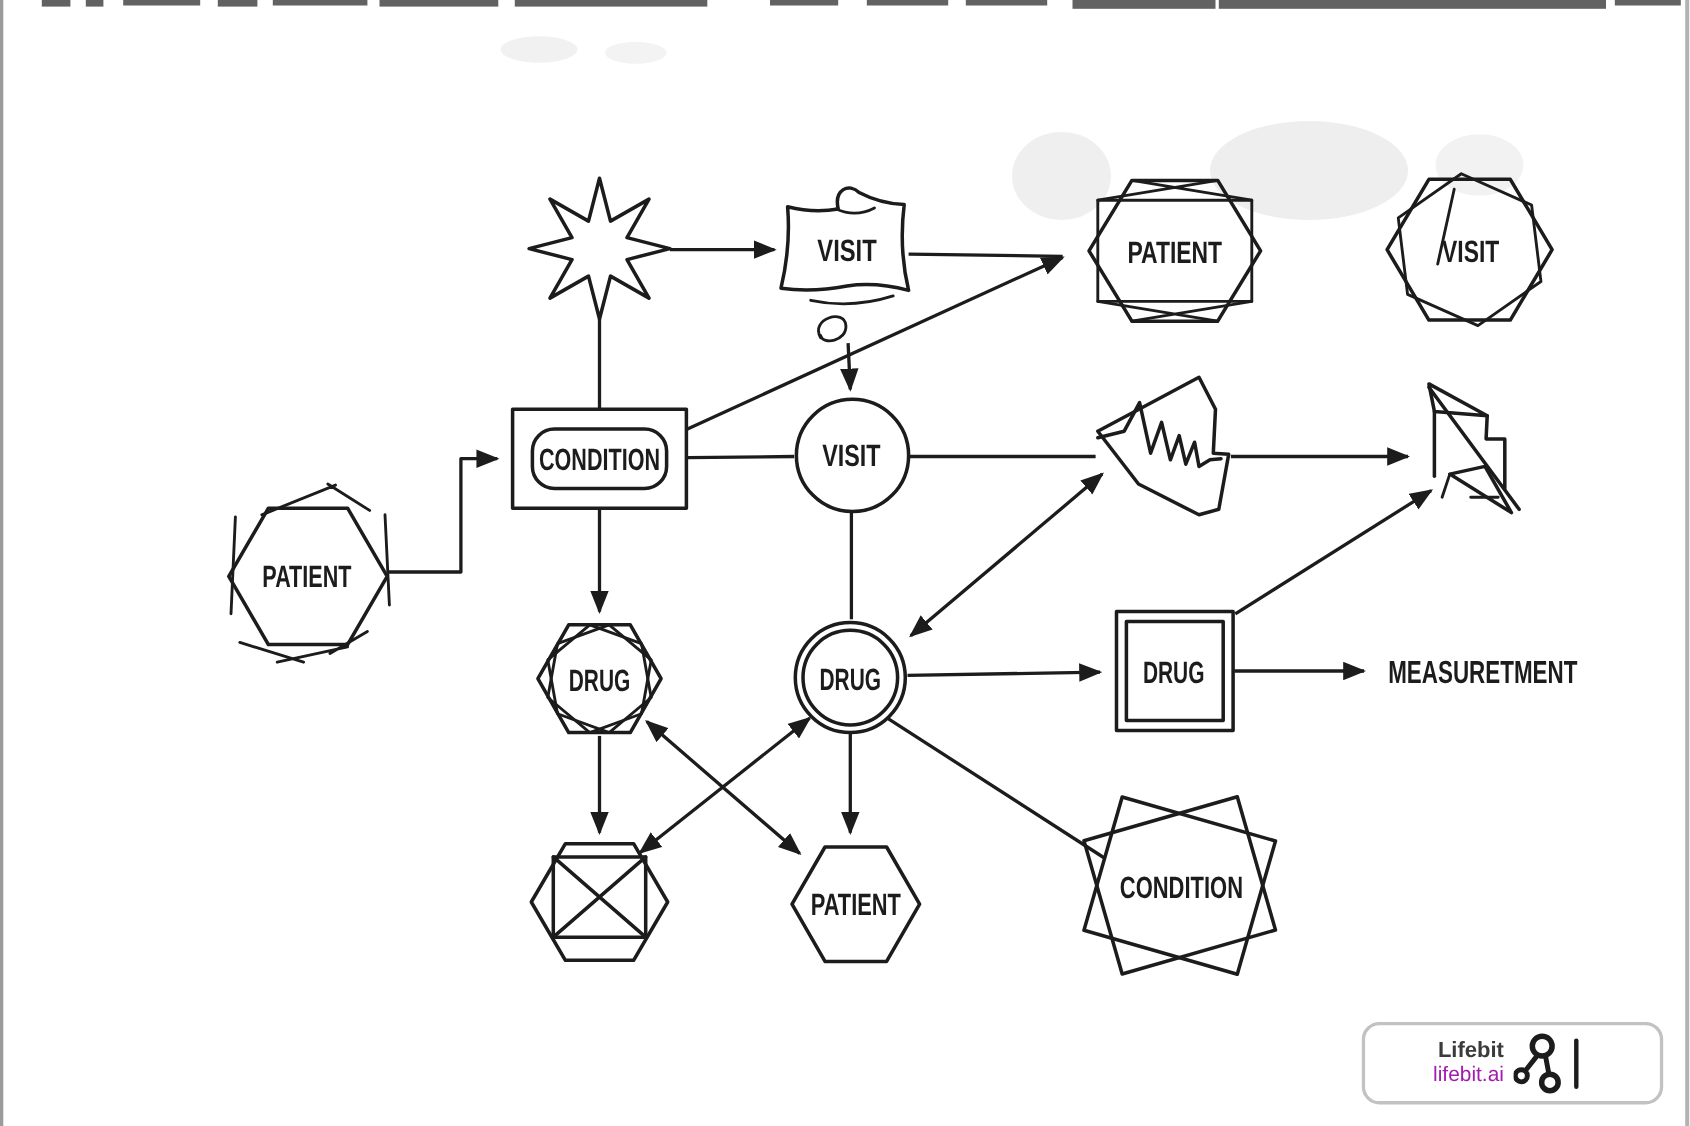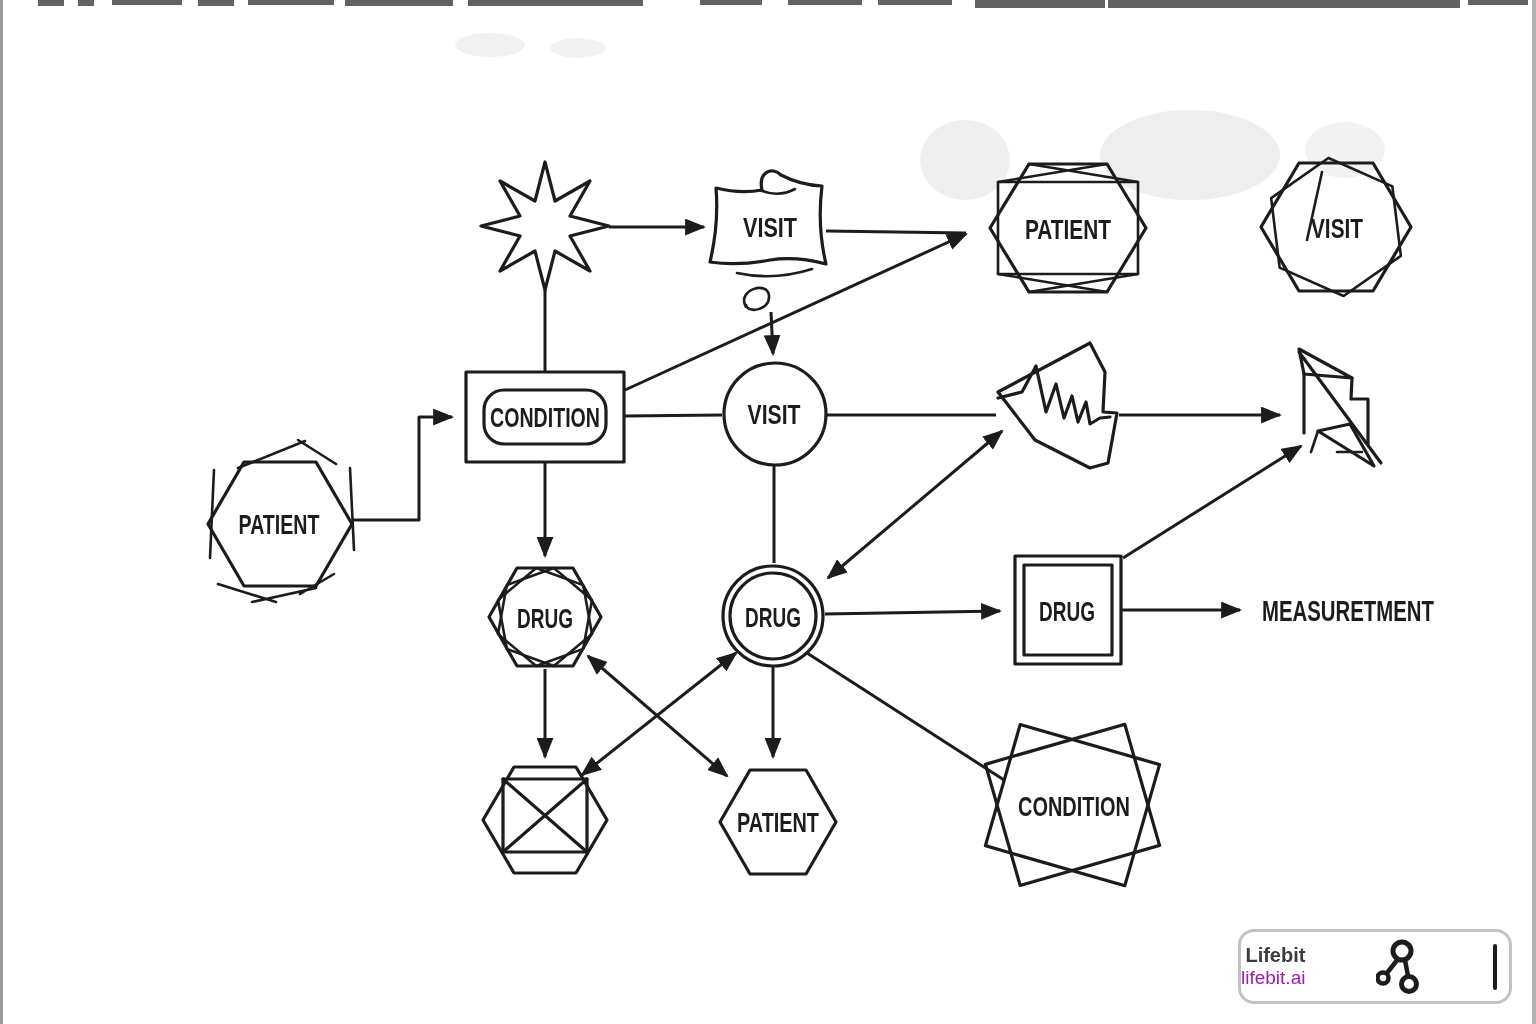--- a/index.html
+++ b/index.html
@@ -6,21 +6,21 @@
   .page{position:relative;width:1536px;height:1024px;background:#ffffff;overflow:hidden;
         font-family:"Liberation Sans","DejaVu Sans",sans-serif;}
   .diagram-svg{position:absolute;left:0;top:0;}
   .diagram-svg text{font-family:"Liberation Sans","DejaVu Sans",sans-serif;
         font-weight:700;fill:#1c1c1c;}
   .ink{stroke:#1c1c1c;fill:none;stroke-width:3.2;stroke-linejoin:round;stroke-linecap:round;}
   .ink-thin{stroke:#1c1c1c;fill:none;stroke-width:2.6;stroke-linejoin:round;stroke-linecap:round;}
   .edge{stroke:#1c1c1c;fill:none;stroke-width:3;stroke-linejoin:round;}
   .badge{position:absolute;left:1238px;top:929px;width:274px;height:75px;box-sizing:border-box;
          background:#ffffff;border:3px solid #c2c2c2;border-radius:16px;
-         display:flex;align-items:center;justify-content:space-between;padding-right:12px;gap:20px;}
+         display:flex;align-items:center;justify-content:center;padding-right:12px;gap:9px;}
   .badge-text{display:flex;flex-direction:column;align-items:flex-end;line-height:1.15;}
   .brand-name{font-size:20px;font-weight:700;color:#3b3b3b;}
   .brand-domain{font-size:19px;font-weight:400;color:#a21caf;}
   .brand-bar{width:4px;height:46px;background:#1c1c1c;border-radius:2px;}
   .edge-strip{position:absolute;top:0;height:1024px;}
   .edge-strip.left{left:0;width:3px;background:#9b9b9b;}
   .edge-strip.right{right:0;width:4px;background:#b3b3b3;}
 </style>
 </head>
 <body>

